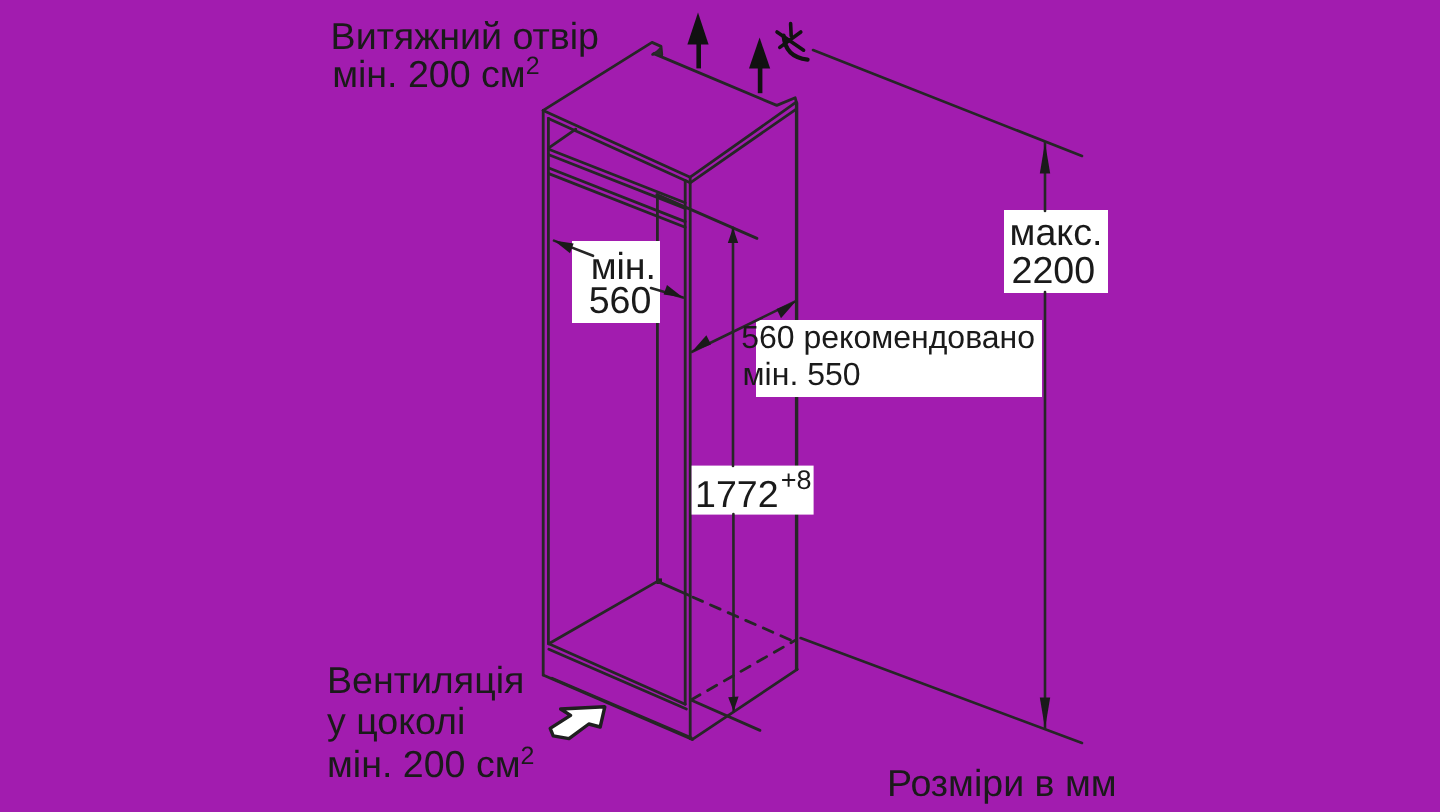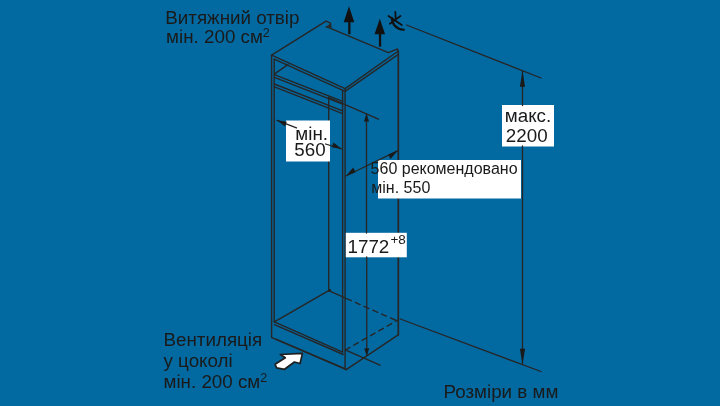--- a/index.html
+++ b/index.html
@@ -1,16 +1,16 @@
 <!DOCTYPE html>
 <html><head>
 <meta charset="utf-8">
 <style>
   html,body{margin:0;padding:0;background:#ffffff;}
-  .stage{position:relative;width:720px;height:406px;background:#0369a1;overflow:hidden;}
+  .stage{position:relative;width:720px;height:406px;background:#a21caf;overflow:hidden;}
   svg{display:block;}
   text{font-family:"Liberation Sans", sans-serif;fill:#1a1a1a;}
 </style>
 </head>
 <body>
 
 <div class="stage">
 <svg width="720" height="406" viewBox="0 0 720 406">
 <g fill="none" stroke="#262626" stroke-width="1.4" stroke-linecap="round" stroke-linejoin="round">
 

